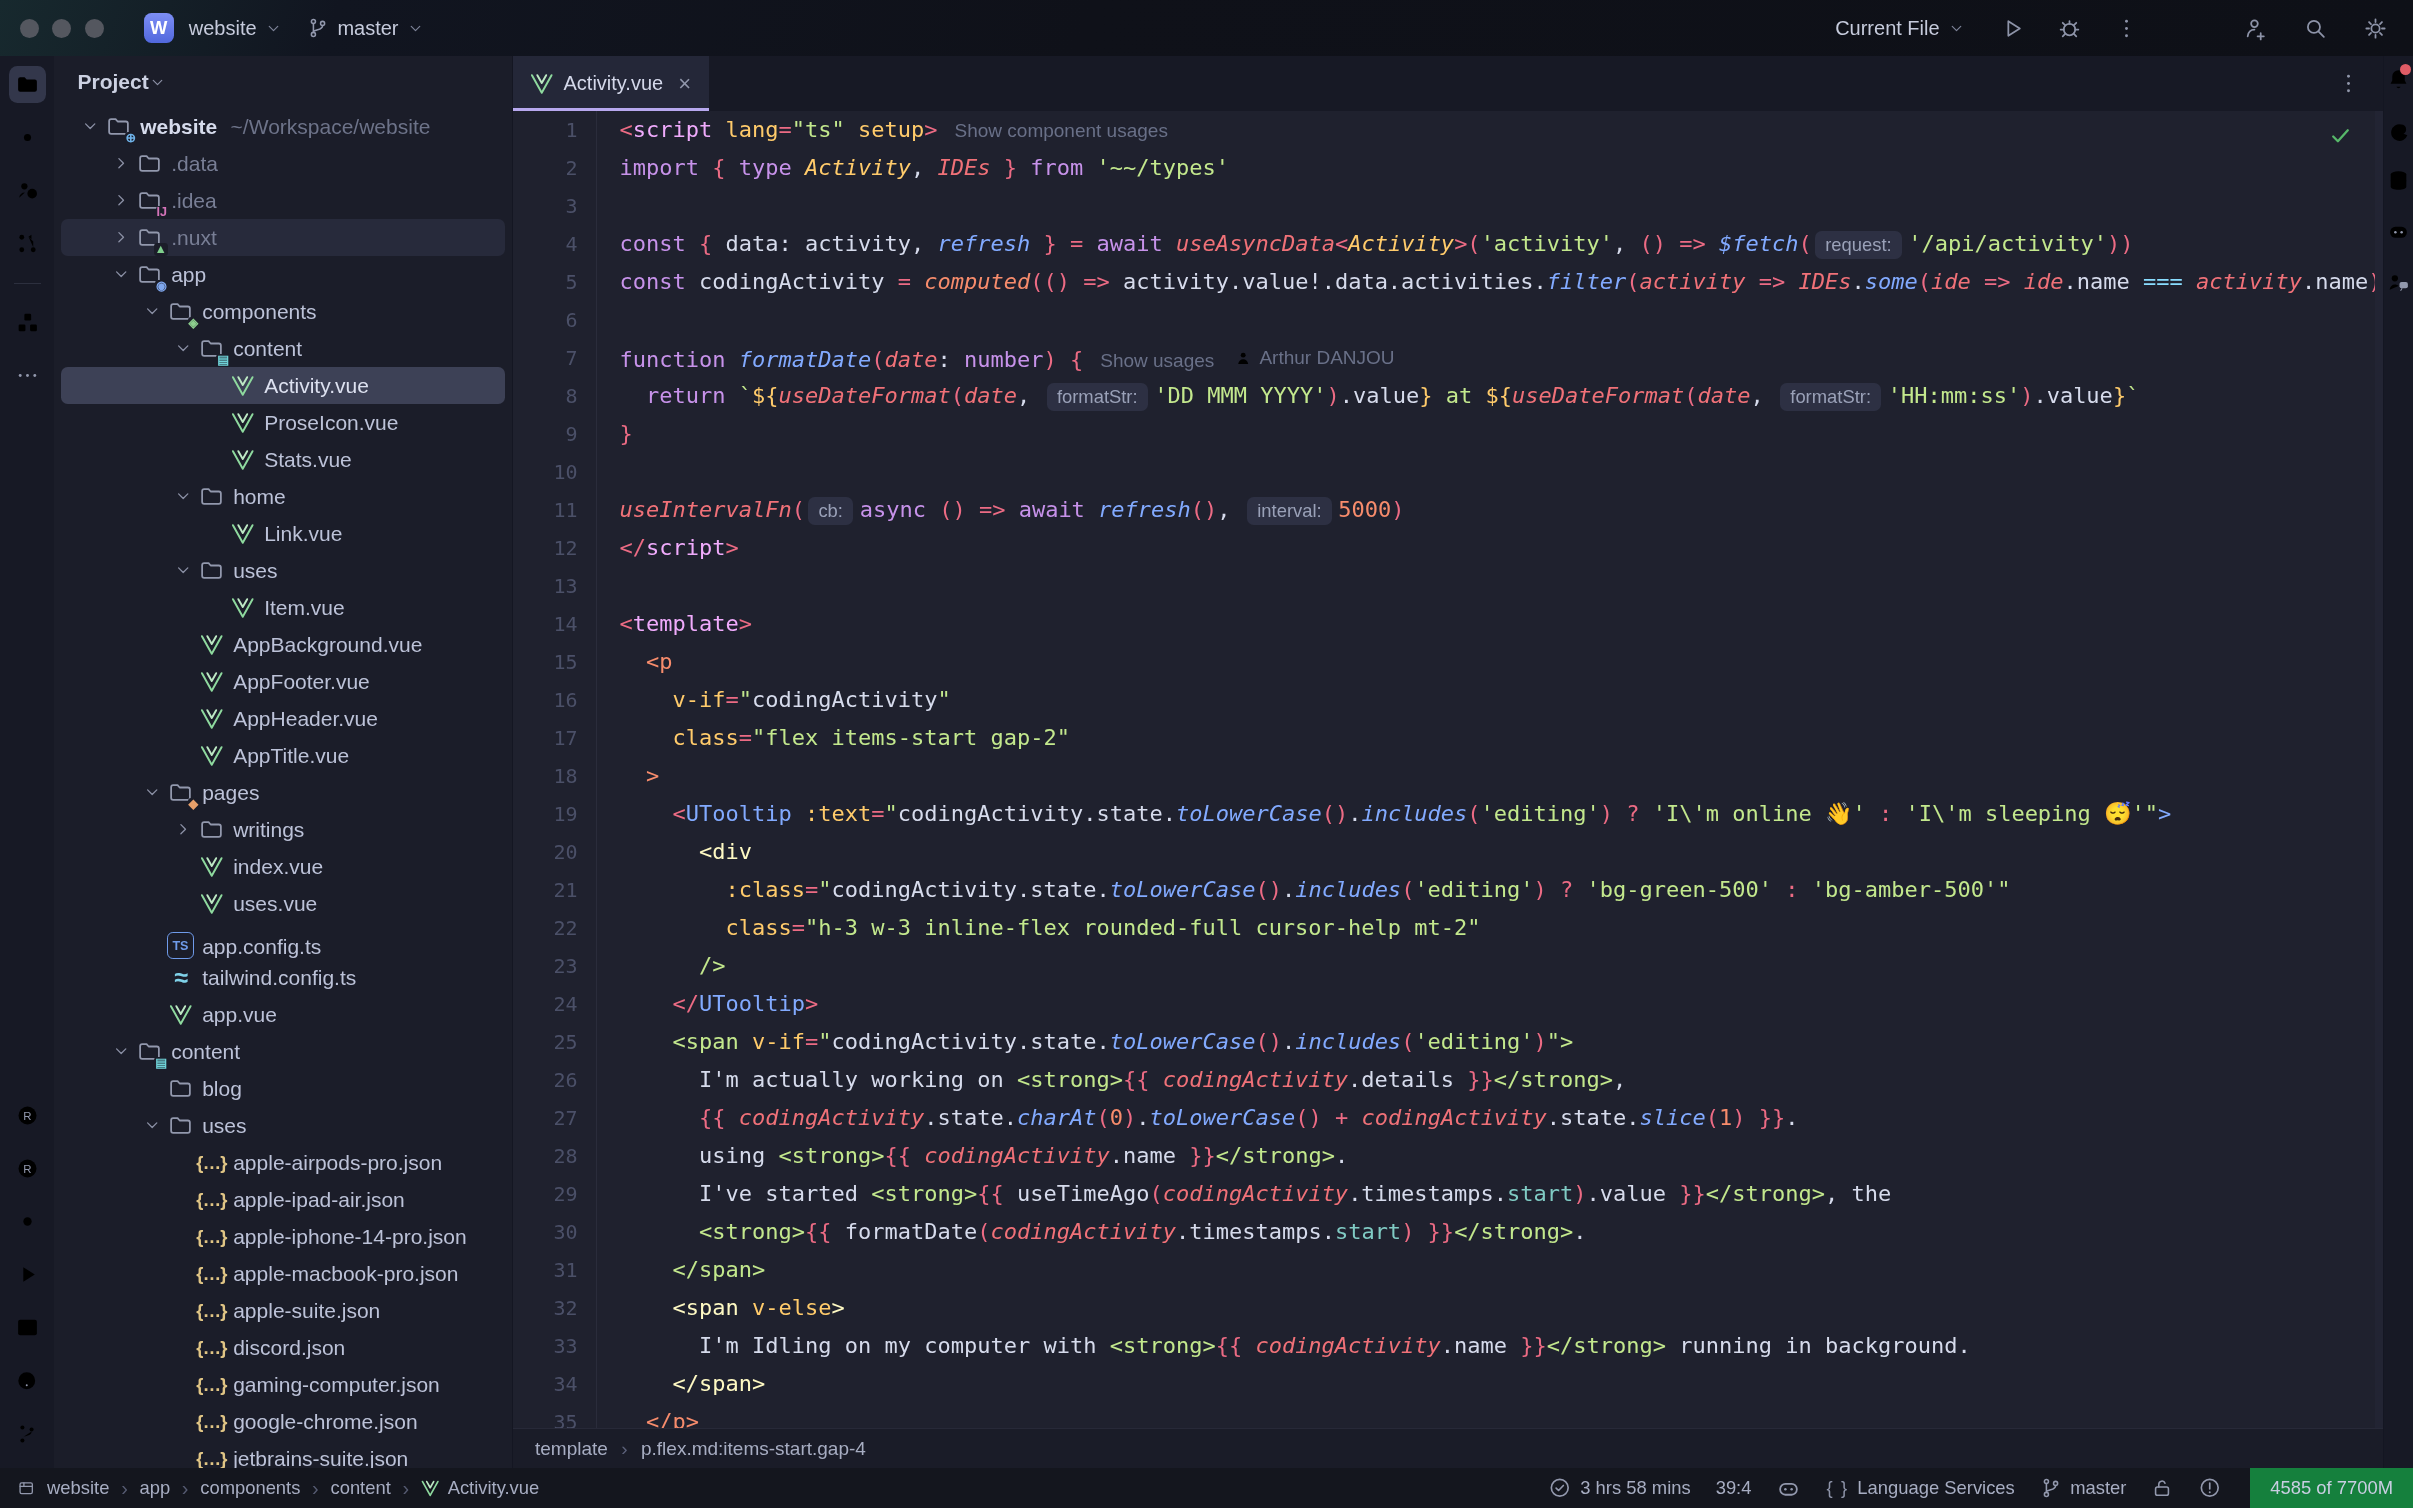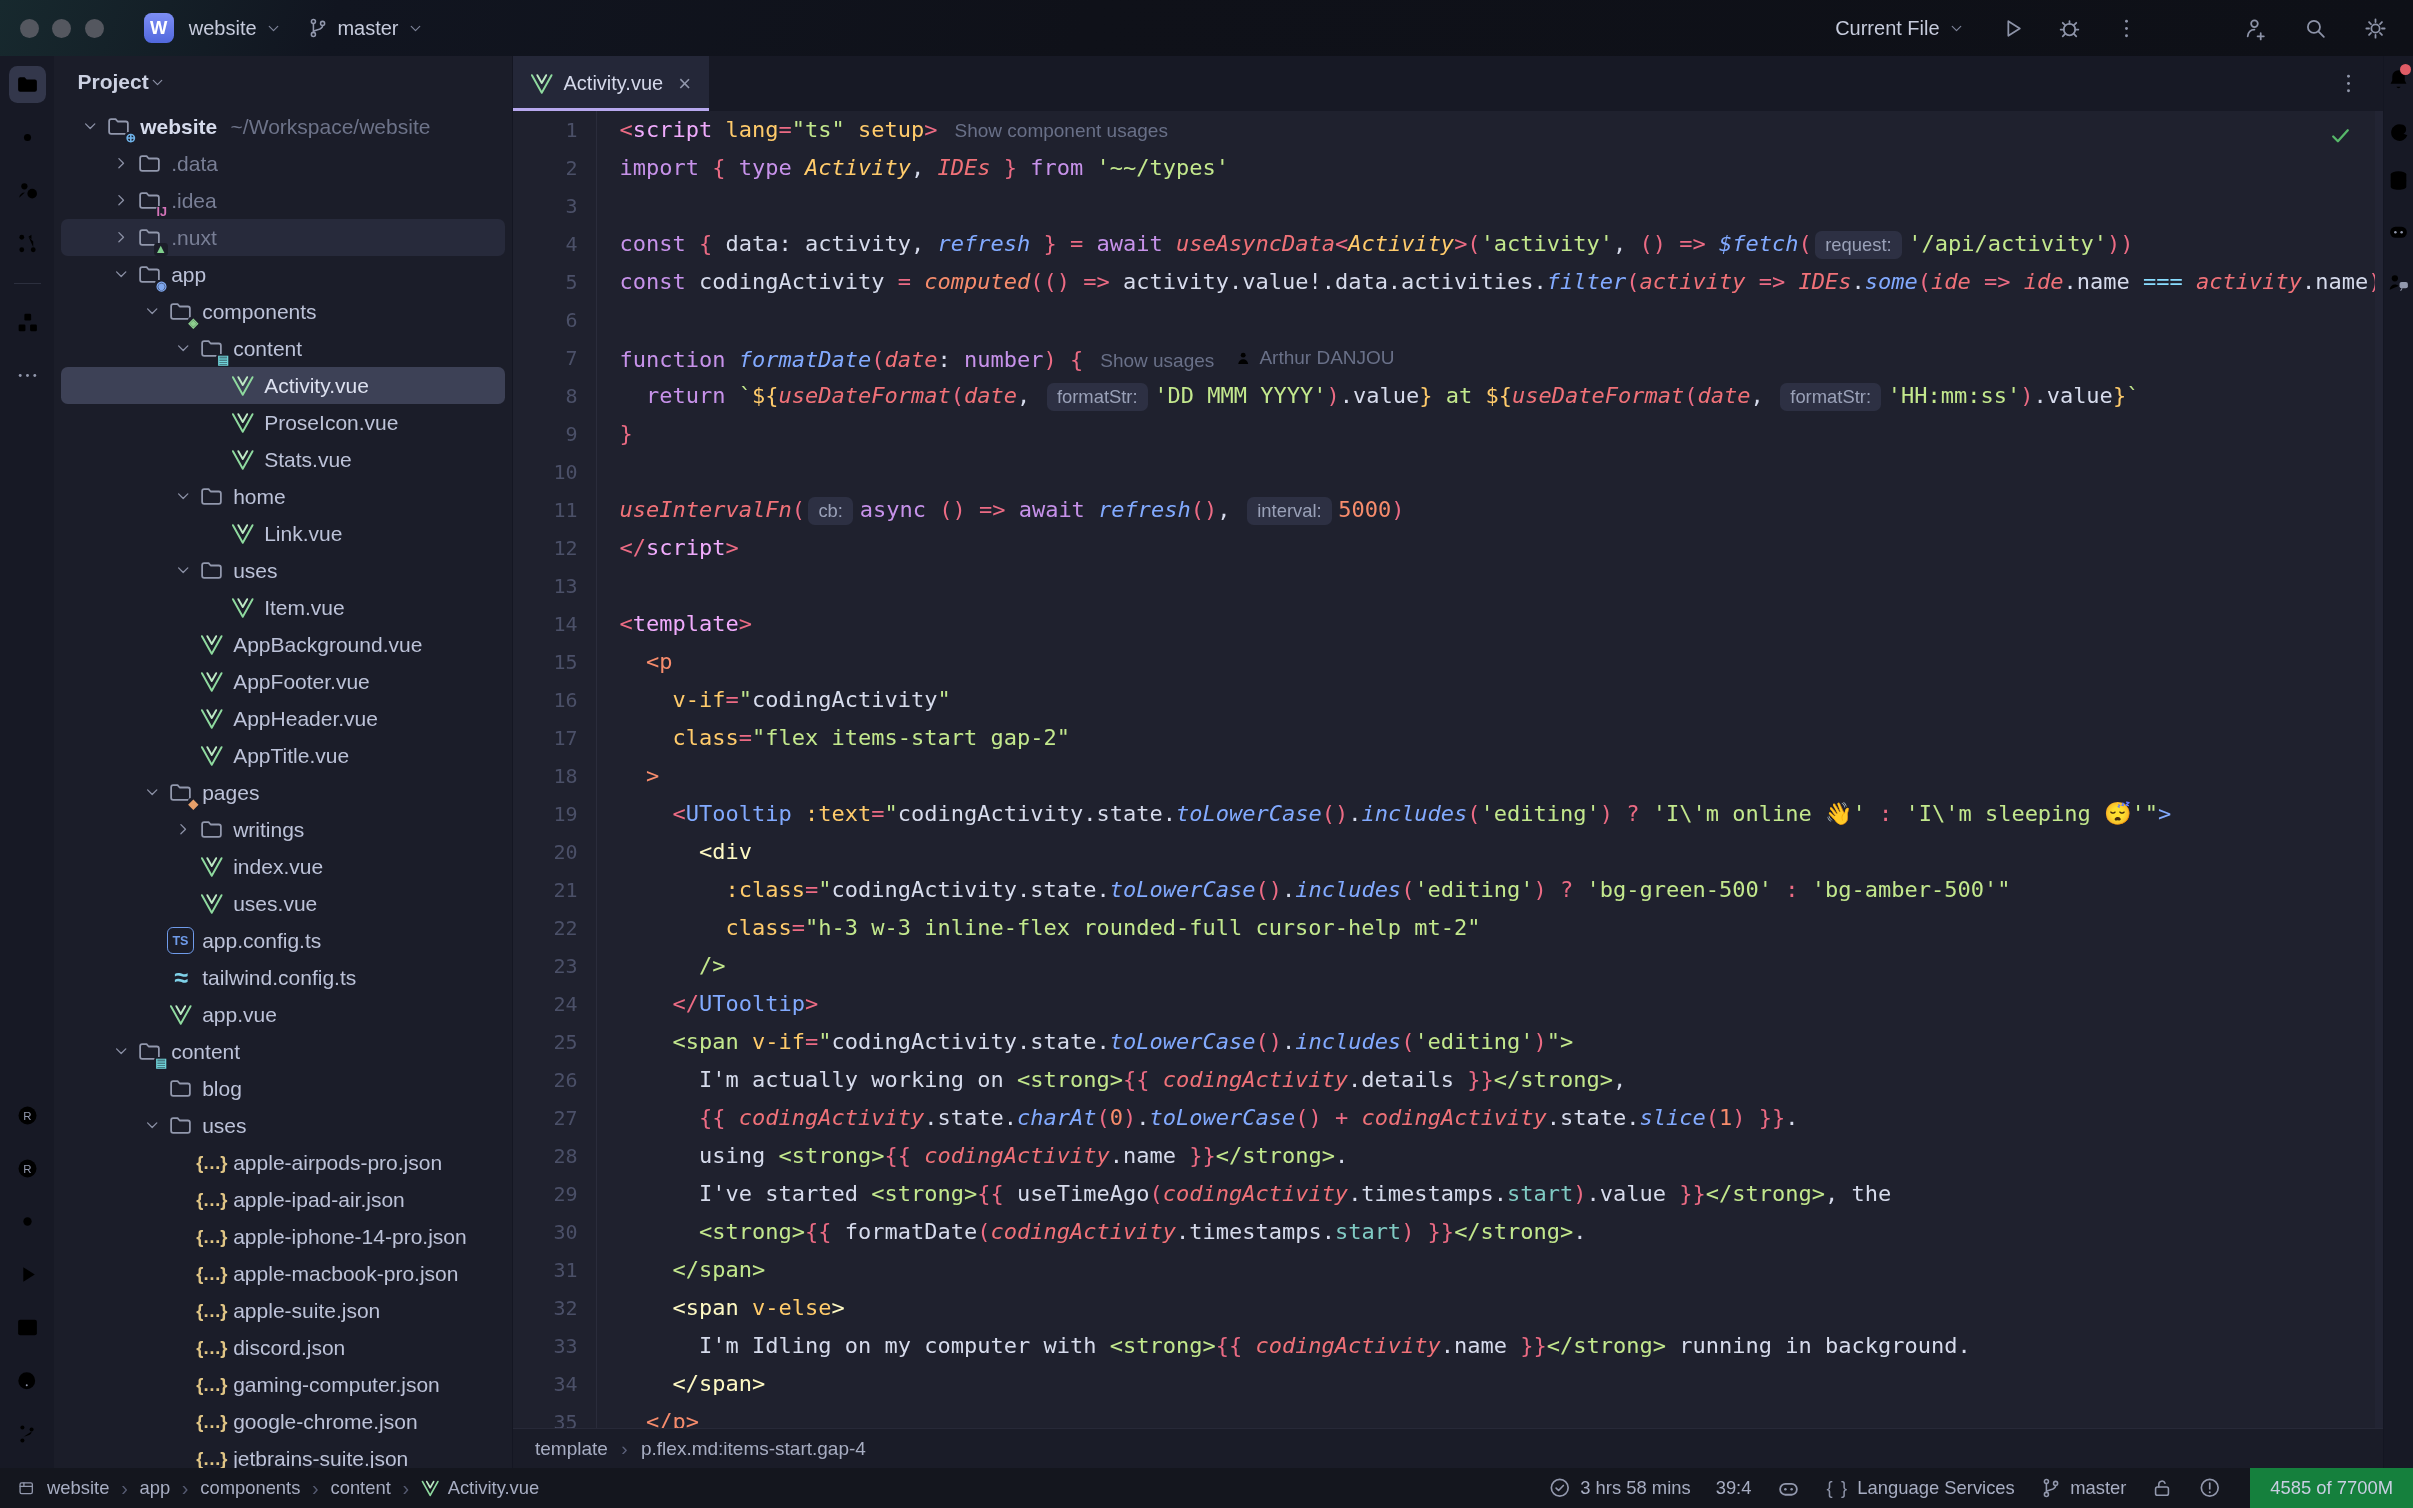--- a/index.html
+++ b/index.html
@@ -543,21 +543,21 @@
           <div class="trow" style="padding-left: 108px;">
             <span class="spc"></span>
             <span class="tree-ico ic">
               <svg width="23.5" height="22" viewBox="0 0 24 22">
                 <polyline points="2,2 12,20 22,2" fill="none" stroke="#8ed99e" stroke-width="2"></polyline>
                 <polyline points="7.5,2 12,10 16.5,2" fill="none" stroke="#bde8c4" stroke-width="2"></polyline>
               </svg>
             </span>
             <span class="lbl">uses.vue</span>
           </div>
-          <div class="trow" style="padding-left: 77px;">
+          <div class="trow" style="padding-left: 77px; align-items: flex-end;">
             <span class="spc"></span>
             <span class="tree-ico ic">
               <span class="ic-ts">TS</span>
             </span>
             <span class="lbl">app.config.ts</span>
           </div>
           <div class="trow" style="padding-left: 77px;">
             <span class="spc"></span>
             <span class="tree-ico ic">
               <span class="ic-tw">≈</span>

